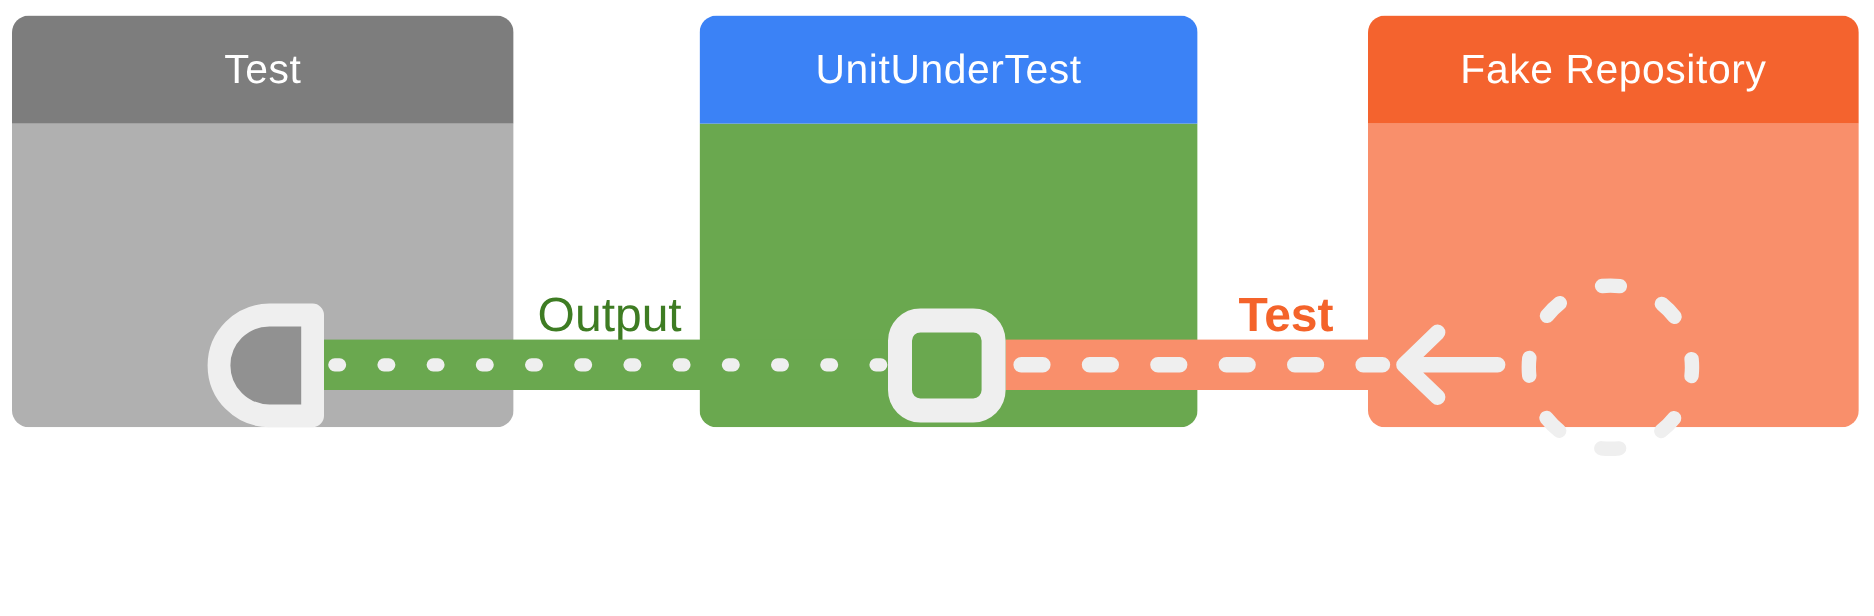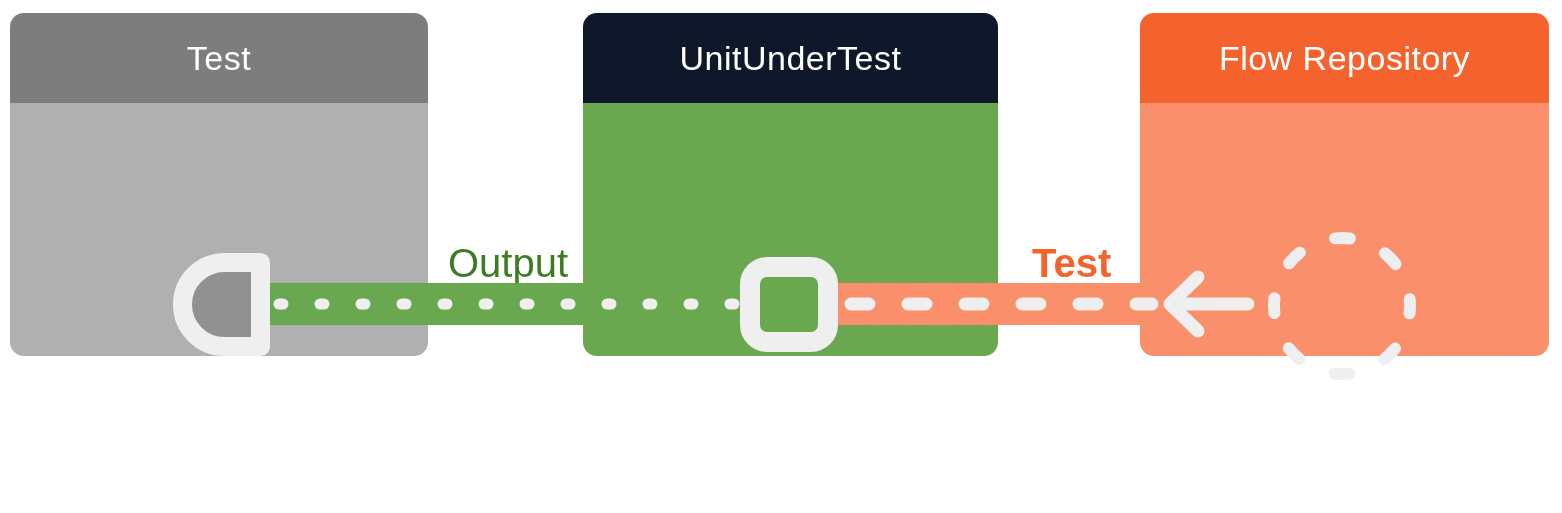--- a/index.html
+++ b/index.html
@@ -30,29 +30,29 @@
 
   <div class="box box-test">
     <div class="box-body" style="background-color: rgb(176, 176, 176);"></div>
     <div class="box-header" style="background-color: rgb(125, 125, 125);">
       <span class="box-title" style="color: rgb(255, 255, 255);">Test</span>
     </div>
   </div>
 
   <div class="box box-uut">
     <div class="box-body" style="background-color: rgb(106, 168, 79);"></div>
-    <div class="box-header" style="background-color: #0f172a;">
+    <div class="box-header" style="background-color: #3b82f6;">
       <span class="box-title" style="color: rgb(255, 255, 255);">UnitUnderTest</span>
     </div>
   </div>
 
   <div class="box box-fake">
     <div class="box-body" style="background-color: rgb(249, 143, 107);"></div>
     <div class="box-header" style="background-color: rgb(244, 99, 46);">
-      <span class="box-title" style="color: rgb(255, 255, 255);">Flow Repository</span>
+      <span class="box-title" style="color: rgb(255, 255, 255);">Fake Repository</span>
     </div>
   </div>
 
   <div class="conn-label label-output" style="color: rgb(62, 124, 35);">Output</div>
   <div class="conn-label label-flow" style="color: rgb(244, 99, 42);">Test</div>
 
   <svg class="overlay" width="1562" height="513" viewBox="0 0 1562 513">
 
     <rect x="270" y="283" width="480" height="42" fill="#6aa84f"></rect>
 

